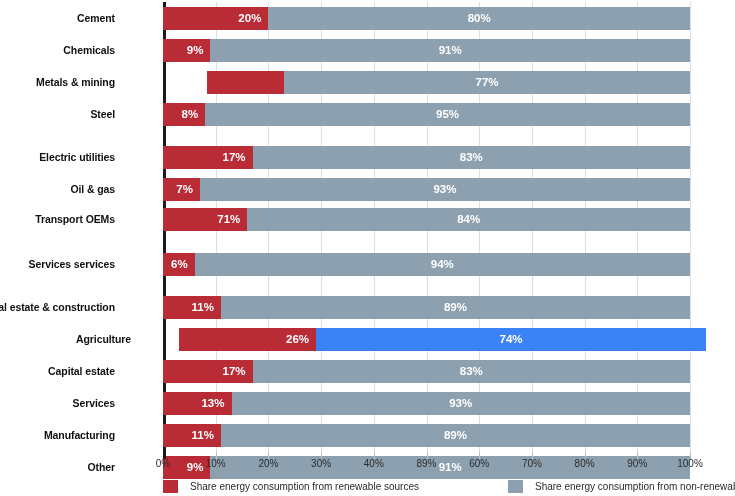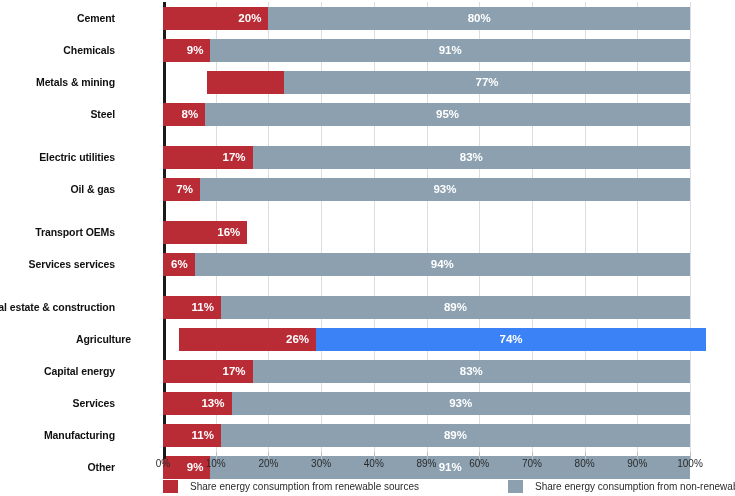--- a/index.html
+++ b/index.html
@@ -149,24 +149,27 @@
       </div>
       <div class="row" style="top: 178px;">
         <div class="cat-label">Oil &amp; gas</div>
         <div class="seg seg-ren" style="width: 36.89px; background: rgb(185, 43, 53);">
           <span class="val">7%</span>
         </div>
         <div class="seg seg-non" style="left: 36.89px; width: 490.11px; background: rgb(140, 160, 176);">
           <span class="val">93%</span>
         </div>
       </div>
-      <div class="row" style="top: 221px;">
+      <div class="row" style="top: 208px;">
         <div class="cat-label">Transport OEMs</div>
         <div class="seg seg-ren" style="width: 84.32px; background: rgb(185, 43, 53);">
-          <span class="val">16%</span>
+          <span class="val">71%</span>
+        </div>
+        <div class="seg seg-non" style="left: 84.32px; width: 442.68px; background: rgb(140, 160, 176);">
+          <span class="val">84%</span>
         </div>
       </div>
       <div class="row" style="top: 253px;">
         <div class="cat-label">Services services</div>
         <div class="seg seg-ren" style="width: 31.62px; background: rgb(185, 43, 53);">
           <span class="val">6%</span>
         </div>
         <div class="seg seg-non" style="left: 31.62px; width: 495.38px; background: rgb(140, 160, 176);">
           <span class="val">94%</span>
         </div>
@@ -183,21 +186,21 @@
       <div class="row" style="top: 328px; margin-left: 16px;">
         <div class="cat-label">Agriculture</div>
         <div class="seg seg-ren" style="width: 137.02px; background: rgb(185, 43, 53);">
           <span class="val">26%</span>
         </div>
         <div class="seg seg-non" style="left: 137.02px; width: 389.98px; background: #3b82f6;">
           <span class="val">74%</span>
         </div>
       </div>
       <div class="row" style="top: 360px;">
-        <div class="cat-label">Capital energy</div>
+        <div class="cat-label">Capital estate</div>
         <div class="seg seg-ren" style="width: 89.59px; background: rgb(185, 43, 53);">
           <span class="val">17%</span>
         </div>
         <div class="seg seg-non" style="left: 89.59px; width: 437.41px; background: rgb(140, 160, 176);">
           <span class="val">83%</span>
         </div>
       </div>
       <div class="row" style="top: 392px;">
         <div class="cat-label">Services</div>
         <div class="seg seg-ren" style="width: 68.51px; background: rgb(185, 43, 53);">

